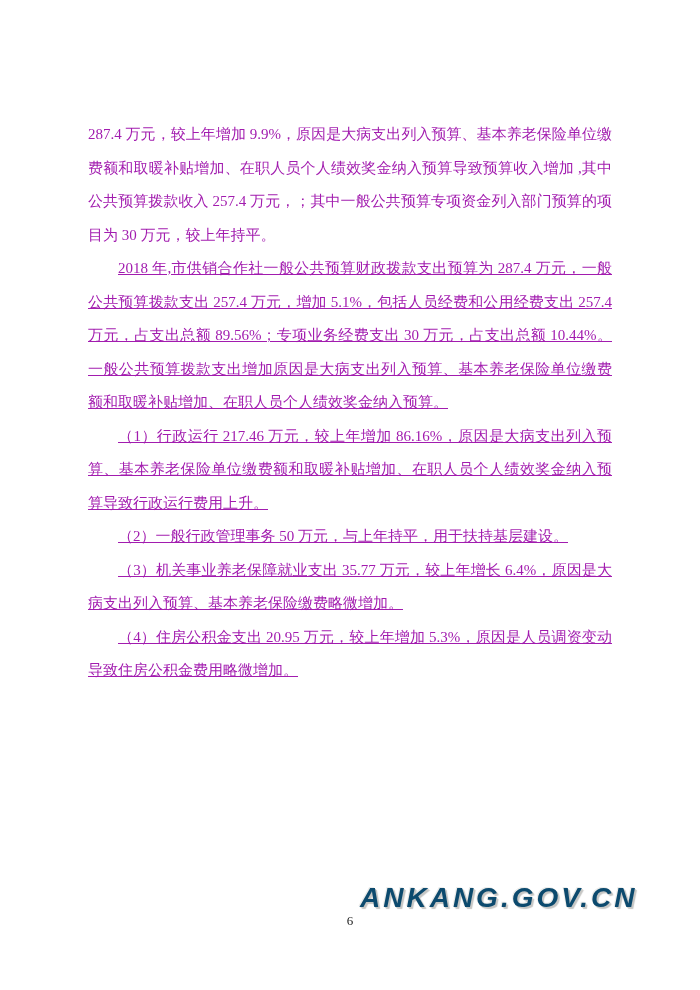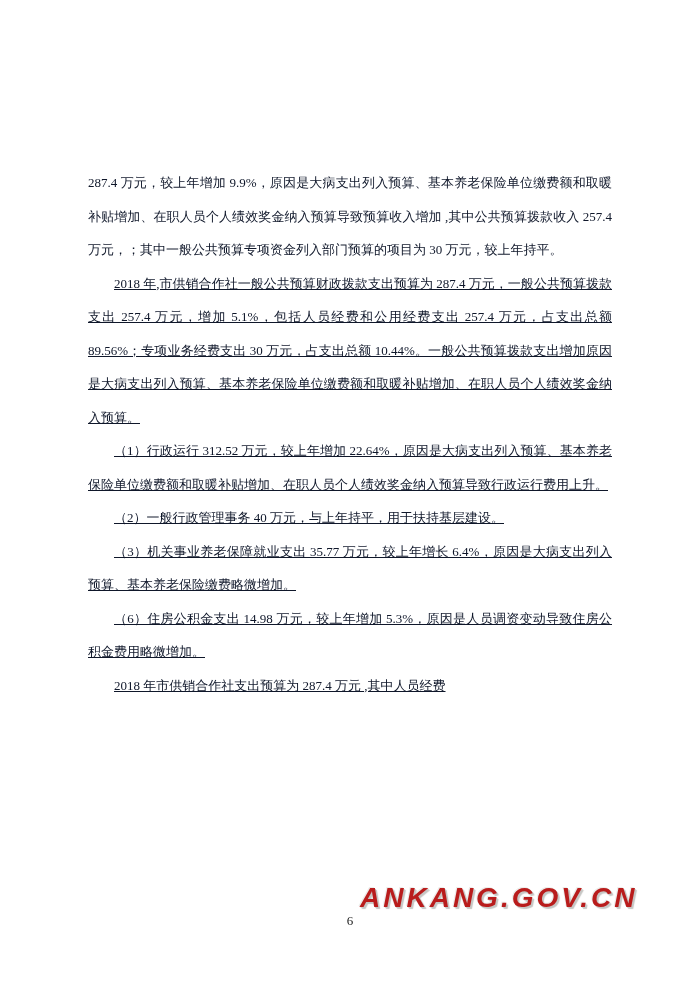--- a/index.html
+++ b/index.html
@@ -19,46 +19,45 @@
     left: 0; top: 0;
     width: 700px;
     height: 990px;
     background: #ffffff;
   }
   .body-text {
     position: absolute;
     left: 88px;
     top: 118px;
     width: 524px;
-    color: #0f172a;
-    font-size: 13px;
+    color: #a21caf;
+    font-size: 15px;
     line-height: 33.5px;
     text-align: justify;
     text-justify: inter-ideograph;
-    margin-top: 48px;
   }
   .body-text p {
     margin: 0;
     padding: 0;
   }
   .body-text p.indent {
     text-indent: 2em;
     text-decoration: underline;
   }
   .watermark {
     position: absolute;
     left: 360px;
     top: 882px;
     font-family: "Liberation Sans", "DejaVu Sans", sans-serif;
     font-weight: bold;
     font-style: italic;
     font-size: 28px;
     letter-spacing: 3px;
     white-space: nowrap;
-    color: #b91c1c;
+    color: #0c4a6e;
     text-shadow: 2px 2px 1px #c6c6c4, 1px 1px 0 #d4d4d2, -1px -1px 0 #ececea;
     user-select: none;
   }
   .page-number {
     position: absolute;
     left: 0;
     top: 913px;
     width: 700px;
     text-align: center;
     font-size: 13px;
@@ -66,24 +65,23 @@
   }
 </style>
 </head>
 <body>
 
 <div class="page">
 
   <div class="body-text">
     <p>287.4 万元，较上年增加 9.9%，原因是大病支出列入预算、基本养老保险单位缴费额和取暖补贴增加、在职人员个人绩效奖金纳入预算导致预算收入增加 ,其中公共预算拨款收入 257.4 万元，；其中一般公共预算专项资金列入部门预算的项目为 30 万元，较上年持平。</p>
     <p class="indent">2018 年,市供销合作社一般公共预算财政拨款支出预算为 287.4 万元，一般公共预算拨款支出 257.4 万元，增加 5.1%，包括人员经费和公用经费支出 257.4 万元，占支出总额 89.56%；专项业务经费支出 30 万元，占支出总额 10.44%。一般公共预算拨款支出增加原因是大病支出列入预算、基本养老保险单位缴费额和取暖补贴增加、在职人员个人绩效奖金纳入预算。</p>
-    <p class="indent">（1）行政运行 312.52 万元，较上年增加 22.64%，原因是大病支出列入预算、基本养老保险单位缴费额和取暖补贴增加、在职人员个人绩效奖金纳入预算导致行政运行费用上升。</p>
-    <p class="indent">（2）一般行政管理事务 40 万元，与上年持平，用于扶持基层建设。</p>
+    <p class="indent">（1）行政运行 217.46 万元，较上年增加 86.16%，原因是大病支出列入预算、基本养老保险单位缴费额和取暖补贴增加、在职人员个人绩效奖金纳入预算导致行政运行费用上升。</p>
+    <p class="indent">（2）一般行政管理事务 50 万元，与上年持平，用于扶持基层建设。</p>
     <p class="indent">（3）机关事业养老保障就业支出 35.77 万元，较上年增长 6.4%，原因是大病支出列入预算、基本养老保险缴费略微增加。</p>
-    <p class="indent">（6）住房公积金支出 14.98 万元，较上年增加 5.3%，原因是人员调资变动导致住房公积金费用略微增加。</p>
-    <p class="indent">2018 年市供销合作社支出预算为 287.4 万元 ,其中人员经费</p>
+    <p class="indent">（4）住房公积金支出 20.95 万元，较上年增加 5.3%，原因是人员调资变动导致住房公积金费用略微增加。</p>
   </div>
 
   <div class="watermark">ANKANG.GOV.CN</div>
 
   <div class="page-number">6</div>
 
 </div>
 
 </body></html>

